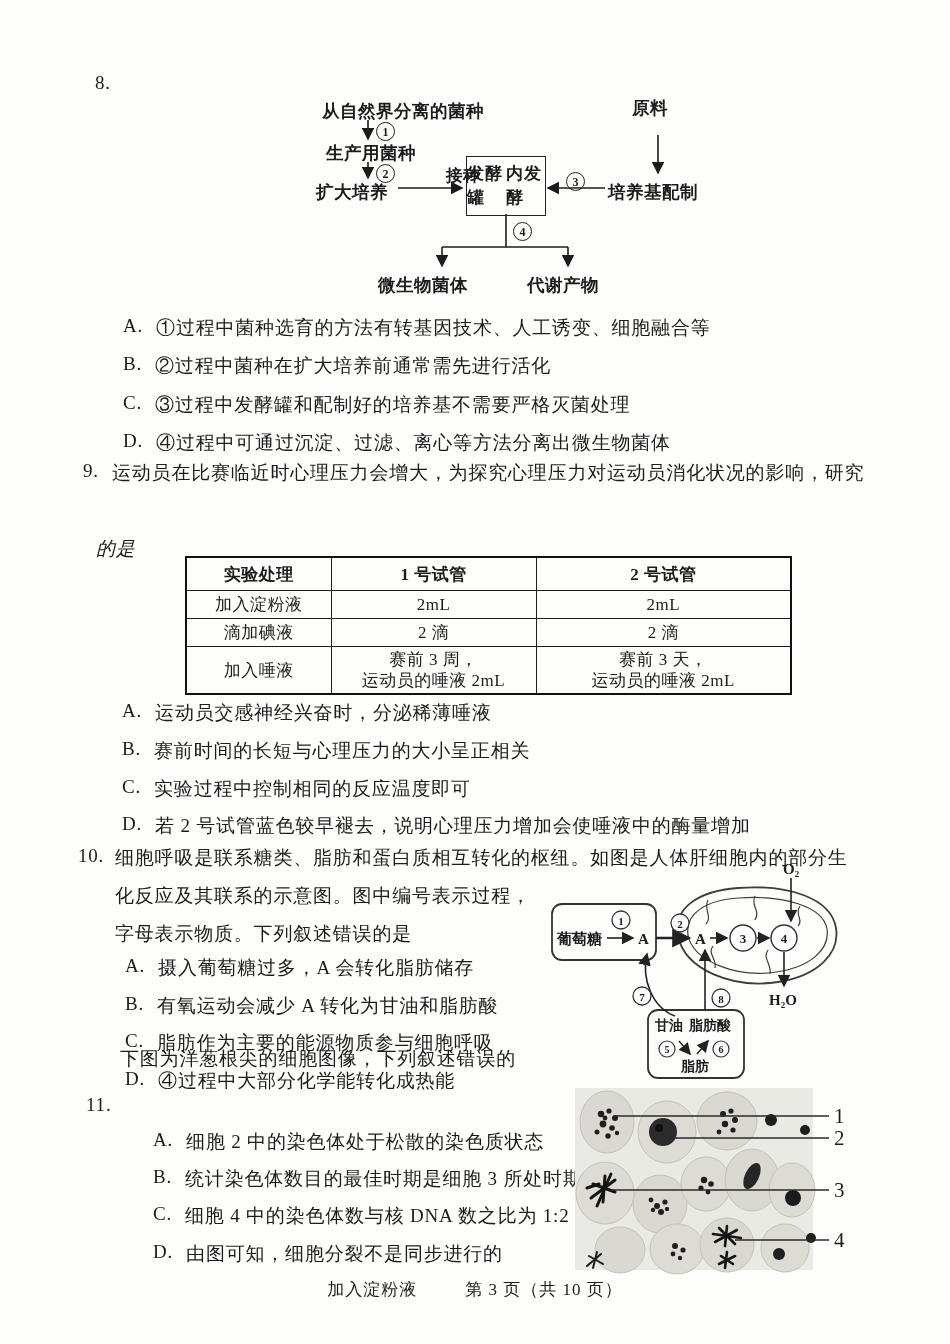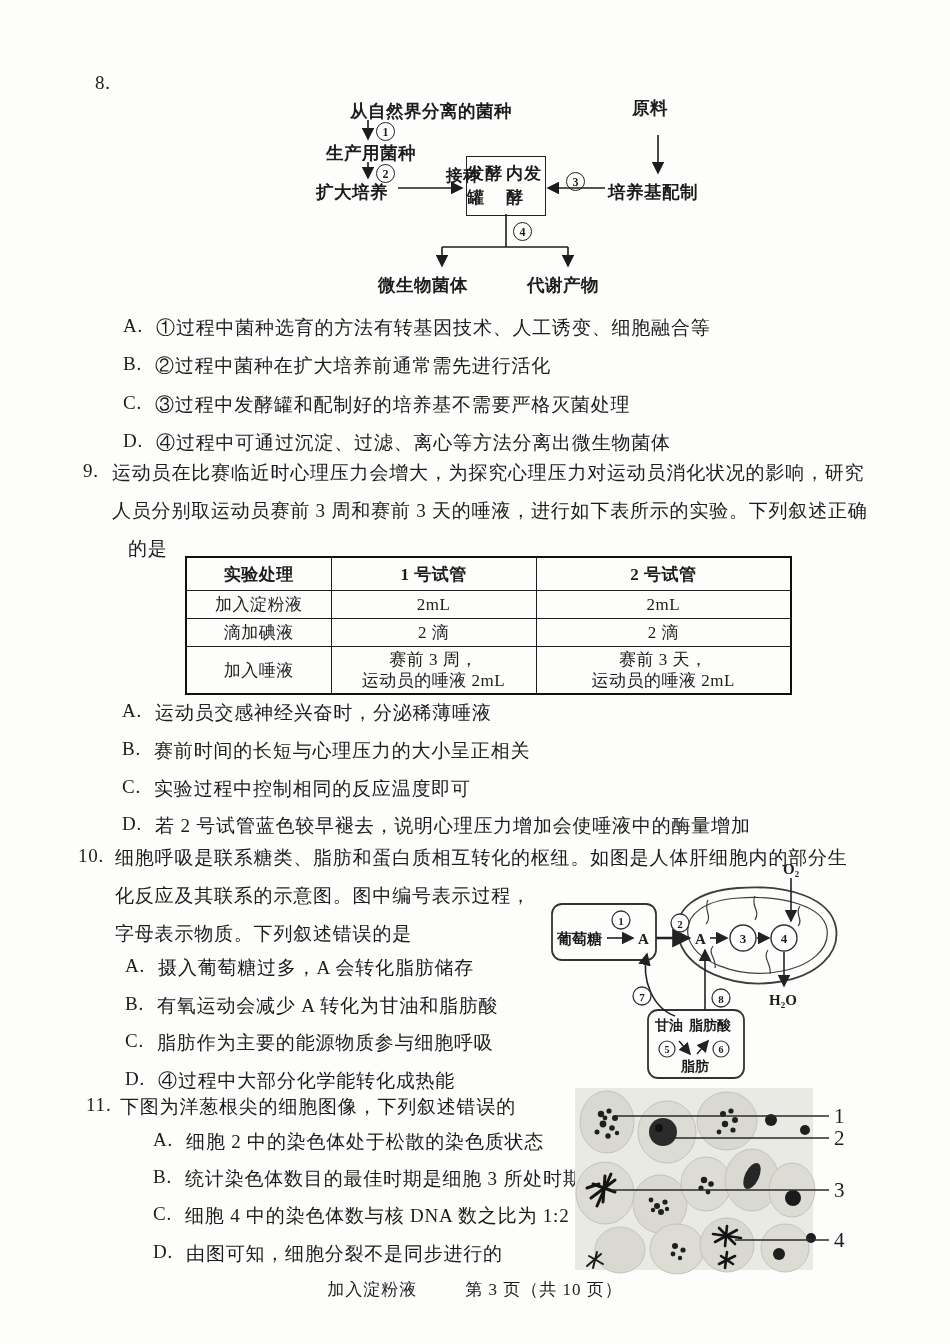--- a/index.html
+++ b/index.html
@@ -56,21 +56,21 @@
       <line x1="98" y1="93" x2="162" y2="93" marker-end="url(#ah)"></line>
       <line x1="305" y1="93" x2="248" y2="93" marker-end="url(#ah)"></line>
       <line x1="358" y1="40" x2="358" y2="78" marker-end="url(#ah)"></line>
       <line x1="206" y1="119" x2="206" y2="152"></line>
       <polyline points="142,152 268,152"></polyline>
       <line x1="142" y1="152" x2="142" y2="171" marker-end="url(#ah)"></line>
       <line x1="268" y1="152" x2="268" y2="171" marker-end="url(#ah)"></line>
     </g>
   </svg>
 
-  <div class="flow-label" style="left:322px; top:99px;margin-left:28px;">从自然界分离的菌种</div>
+  <div class="flow-label" style="left:322px; top:99px;">从自然界分离的菌种</div>
   <span class="circled" style="position:absolute; left:376px; top:122px;">1</span>
   <div class="flow-label" style="left:326px; top:141px;">生产用菌种</div>
   <span class="circled" style="position:absolute; left:376px; top:164px;">2</span>
   <div class="flow-label" style="left:316px; top:180px;">扩大培养</div>
   <div class="flow-label" style="left:408px; top:165px; font-size:16.5px;margin-left:38px;">接种</div>
   <div class="fermenter-box">
     <span>发酵罐</span>
     <span>内发酵</span>
   </div>
   <span class="circled" style="position:absolute; left:566px; top:172px;">3</span>
@@ -92,22 +92,21 @@
     <span>C.</span>
     <span>③过程中发酵罐和配制好的培养基不需要严格灭菌处理</span>
   </div>
   <div class="opt" style="left:123px; top:430px;">
     <span>D.</span>
     <span>④过程中可通过沉淀、过滤、离心等方法分离出微生物菌体</span>
   </div>
 
   <div class="t" style="left:83px; top:460px;">9.</div>
   <div class="t" style="left:112px; top:460px;">运动员在比赛临近时心理压力会增大，为探究心理压力对运动员消化状况的影响，研究</div>
-  <div class="t" style="left:112px; top:498px;">人员分别取运动员赛前 3 周和赛前 3 天的唾液，进行如下表所示的实验。下列叙述正确</div>
-  <div class="t" style="left:128px; top:536px;">的是</div>
+  <div class="t" style="left:96px; top:536px;font-style:italic;">的是</div>
 
   <table class="exp">
     <colgroup>
         <col style="width:145px">
         <col style="width:205px">
         <col style="width:255px">
       </colgroup>
     <tbody>
         <tr>
       <th>实验处理</th>
@@ -231,21 +230,21 @@
 
     <path d="M132,158 C110,150 98,122 104,96" fill="none" stroke="#222" stroke-width="1.6" marker-end="url(#ah2)"></path>
     <circle cx="99" cy="138" r="9" fill="#fff" stroke="#333" stroke-width="1.3"></circle>
     <text x="99" y="142.5" font-size="11" font-weight="bold" text-anchor="middle" fill="#1c1c1c">7</text>
     <line x1="162" y1="152" x2="162" y2="92" stroke="#222" stroke-width="1.6" marker-end="url(#ah2)"></line>
     <circle cx="178" cy="140" r="9" fill="#fff" stroke="#333" stroke-width="1.3"></circle>
     <text x="178" y="144.5" font-size="11" font-weight="bold" text-anchor="middle" fill="#1c1c1c">8</text>
   </svg>
 
   <div class="t" style="left:86px; top:1094px;">11.</div>
-  <div class="t" style="left:120px; top:1094px;">下图为洋葱根尖的细胞图像，下列叙述错误的</div>
+  <div class="t" style="left:120px; top:1046px;">下图为洋葱根尖的细胞图像，下列叙述错误的</div>
 
   <div class="opt" style="left:153px; top:1129px;">
     <span>A.</span>
     <span>细胞 2 中的染色体处于松散的染色质状态</span>
   </div>
   <div class="opt" style="left:153px; top:1166px;">
     <span>B.</span>
     <span>统计染色体数目的最佳时期是细胞 3 所处时期</span>
   </div>
   <div class="opt" style="left:153px; top:1203px;">

